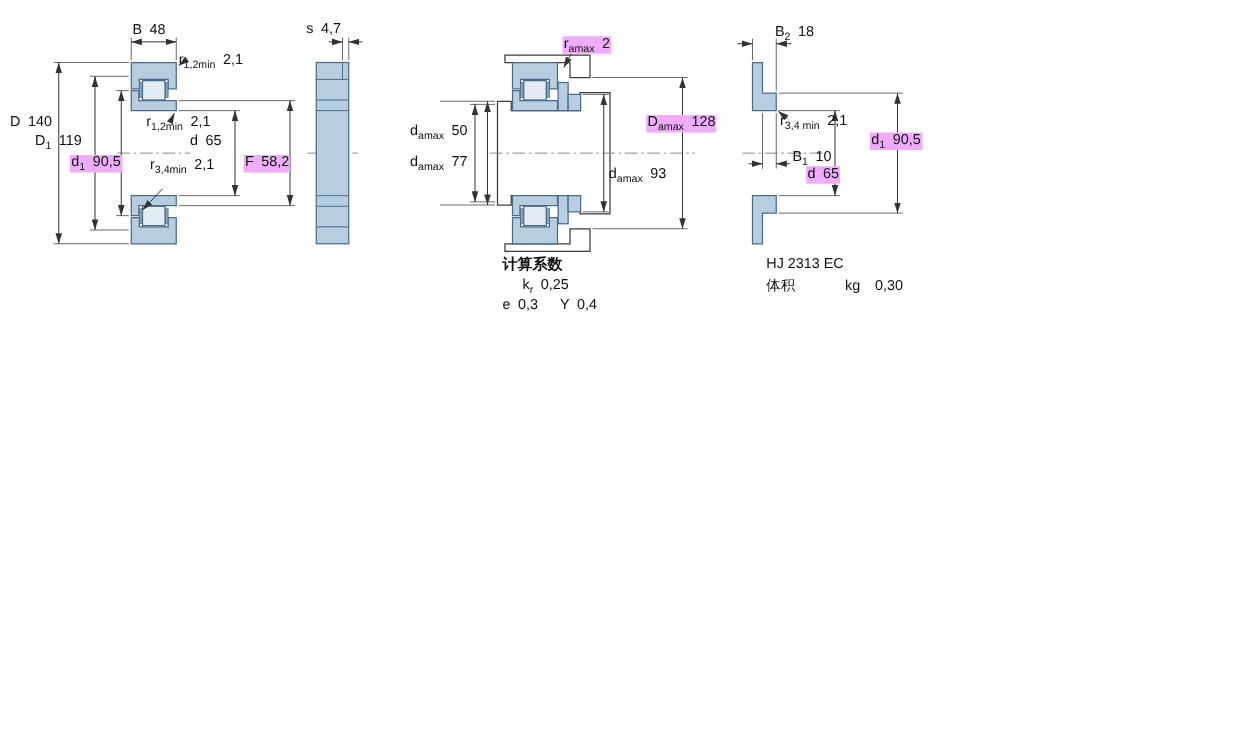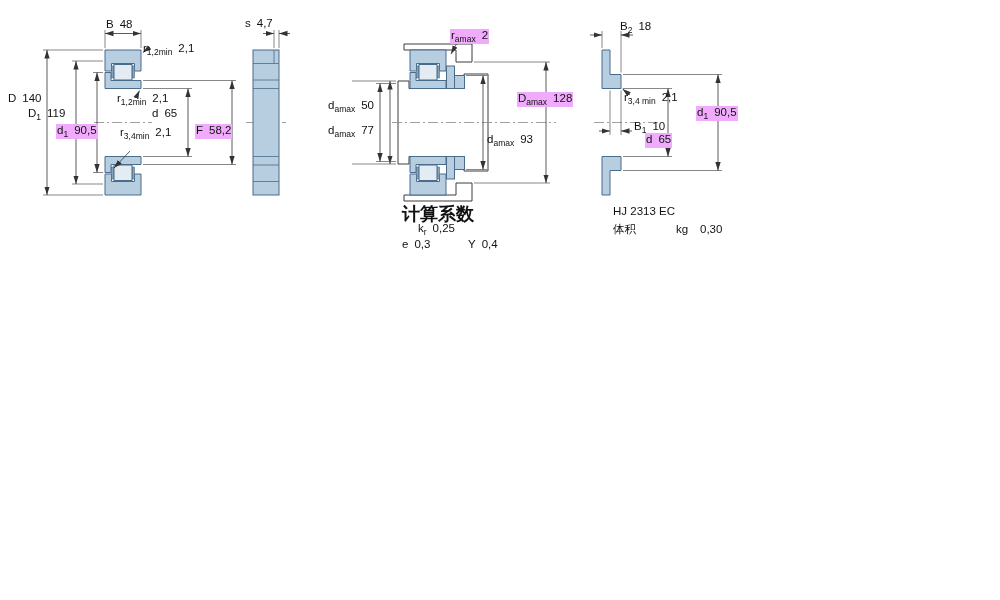--- a/index.html
+++ b/index.html
@@ -11,21 +11,21 @@
   .cage{fill:#86a3bc;stroke:#4a6b89;stroke-width:.6;}
   .white{fill:#ffffff;stroke:#3c3c3c;stroke-width:1;stroke-linejoin:miter;}
   .pl{stroke:#4a6b89;stroke-width:.8;fill:none;}
   .dl{stroke:#333;stroke-width:.8;fill:none;}
   .el{stroke:#555;stroke-width:.7;fill:none;}
   .cl{stroke:#888;stroke-width:.8;fill:none;stroke-dasharray:10 3 2 3;}
   .lbl{position:absolute;white-space:nowrap;font-size:11.5px;color:#111;line-height:1.1;}
   .lbl sub{font-size:8.5px;line-height:1;}
   .lbl .val{margin-left:6px;}
   .bg{background:#f0abfc;padding:0 1px;}
-  .bold{font-weight:bold;font-size:18px;}
+  .bold{font-weight:bold;font-size:12px;}
 </style>
 </head>
 <body>
 
 <div class="page">
 
 <svg width="1000" height="600" viewBox="0 0 1000 600">
   <defs>
     <marker id="arr" viewBox="0 0 8 6" refX="8" refY="3" markerWidth="8.5" markerHeight="6.5" markerUnits="userSpaceOnUse" orient="auto-start-reverse">
       <path d="M0,0.5 L8,3 L0,5.5 Z" fill="#333"></path>
@@ -167,20 +167,20 @@
 
 <div class="lbl" style="left:620px;top:20px"><span class="sym">B</span><sub>2</sub><span class="val">18</span></div>
 <div class="lbl" style="left:624px;top:91px"><span class="sym">r</span><sub>3,4 min</sub><span class="val">2,1</span></div>
 <div class="lbl bg" style="left:696px;top:106px"><span class="sym">d</span><sub>1</sub><span class="val">90,5</span></div>
 <div class="lbl" style="left:634px;top:120px"><span class="sym">B</span><sub>1</sub><span class="val">10</span></div>
 <div class="lbl bg" style="left:645px;top:133px"><span class="sym">d</span><sub></sub><span class="val">65</span></div>
 
 <div class="lbl bold" style="left:402px;top:205px">计算系数</div>
 <div class="lbl" style="left:418px;top:222px"><span class="sym">k</span><sub>r</sub><span class="val">0,25</span></div>
 <div class="lbl" style="left:402px;top:238px"><span class="sym">e</span><sub></sub><span class="val">0,3</span></div>
-<div class="lbl" style="left:468px;top:238px"><span class="sym">Y</span><sub></sub><span class="val">0,4</span></div>
+<div class="lbl" style="left:448px;top:238px"><span class="sym">Y</span><sub></sub><span class="val">0,4</span></div>
 
 <div class="lbl" style="left:613px;top:205px">HJ 2313 EC</div>
 <div class="lbl" style="left:613px;top:223px">体积</div>
 <div class="lbl" style="left:676px;top:223px">kg</div>
 <div class="lbl" style="left:700px;top:223px">0,30</div>
 
 </div>
 
 </body></html>

